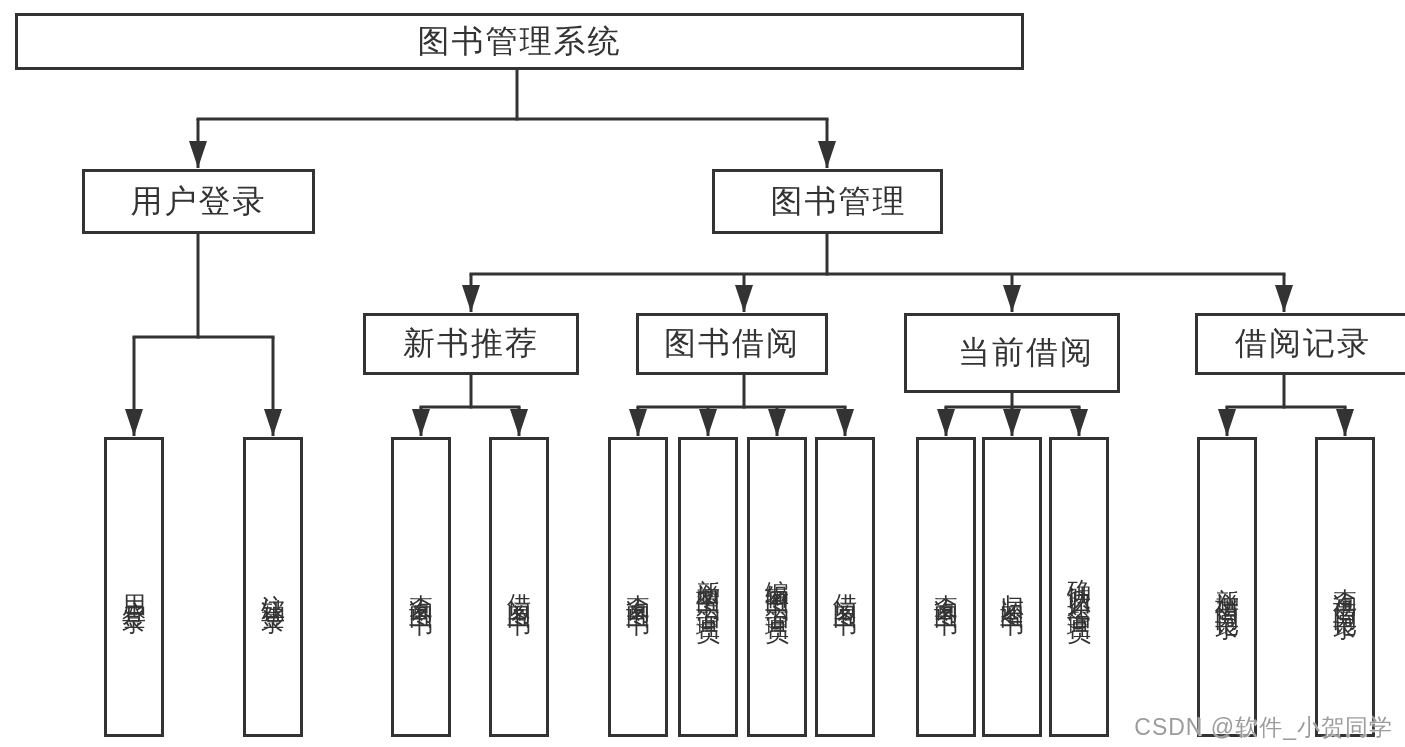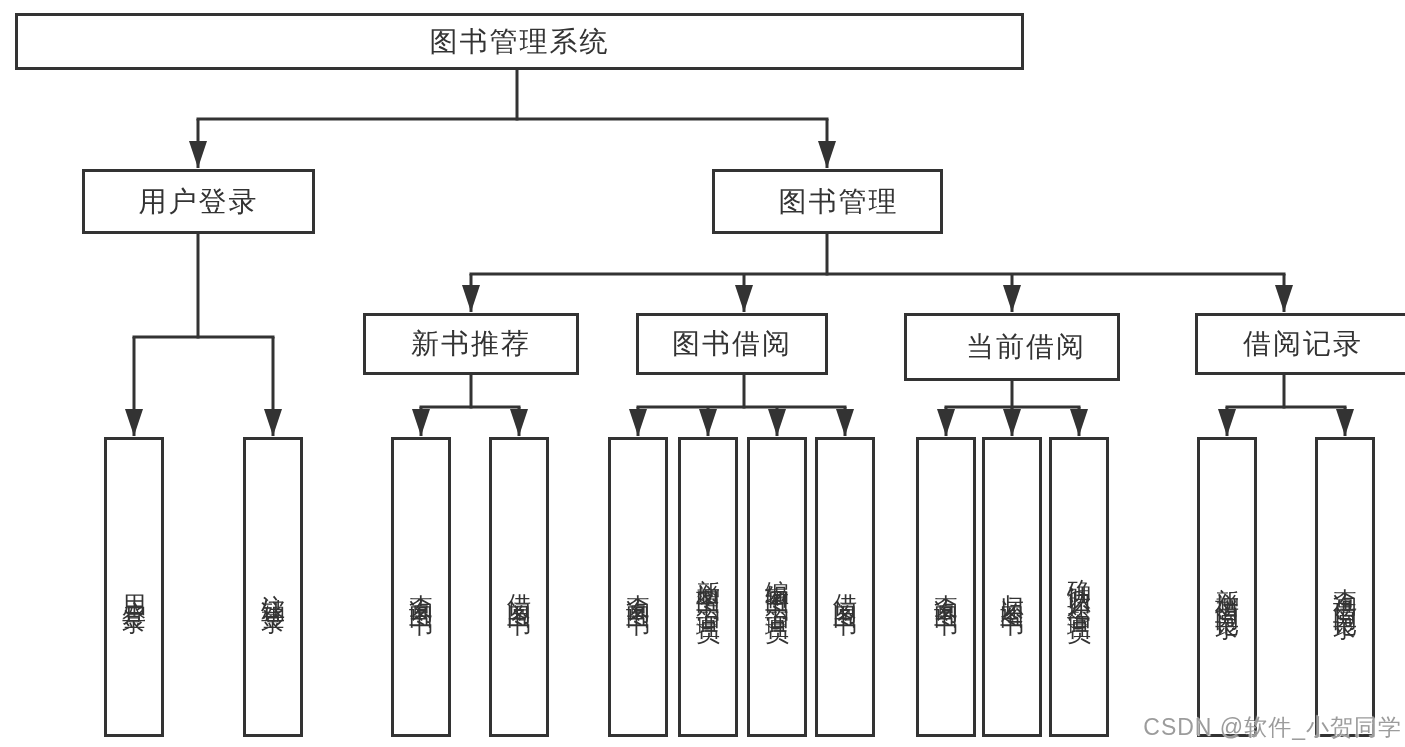--- a/index.html
+++ b/index.html
@@ -13,59 +13,59 @@
   #connectors{position:absolute;left:0;top:0;width:1405px;height:747px;}
   .box{
     position:absolute;
     box-sizing:border-box;
     background:#ffffff;
     border:3px solid #333333;
     color:#333333;
     display:flex;
     align-items:center;
     justify-content:center;
-    font-size:28px;
+    font-size:32px;
     letter-spacing:2px;
     white-space:nowrap;
   }
   .vbox{
     writing-mode:vertical-rl;
     text-orientation:mixed;
     letter-spacing:6px;
     font-size:24px;
     line-height:1;
   }
   
   #n-root{left:15px;top:13px;width:1009px;height:57px;}
   
   #n-userlogin{left:82px;top:169px;width:233px;height:65px;}
   #n-bookmgmt{left:712px;top:169px;width:231px;height:65px;padding-left:22px;}
   
   #n-recommend{left:363px;top:313px;width:216px;height:62px;}
   #n-borrow{left:636px;top:313px;width:192px;height:62px;}
-  #n-current{left:904px;top:313px;width:216px;height:68px;padding-left:28px;}
+  #n-current{left:904px;top:313px;width:216px;height:80px;padding-left:28px;}
   #n-records{left:1176px;top:313px;width:216px;height:62px;margin-left:19px;}
   
   .leaf{top:437px;width:60px;height:300px;}
   #l-login{left:104px;}
   #l-logout{left:243px;}
   #l-rec-query{left:391px;}
   #l-rec-borrow{left:489px;}
   #l-bor-query{left:608px;}
   #l-bor-add{left:678px;}
   #l-bor-edit{left:747px;}
   #l-bor-borrow{left:815px;}
   #l-cur-query{left:916px;}
   #l-cur-return{left:982px;}
   #l-cur-confirm{left:1049px;}
   #l-recd-add{left:1197px;}
   #l-recd-query{left:1315px;}
   #watermark{
     position:absolute;
-    right:3px;bottom:4px;
+    right:12px;bottom:4px;
     font-size:23px;
     color:#9c9c9c;
     letter-spacing:1px;
     text-shadow:1px 1px 1px rgba(255,255,255,0.9), -1px -1px 1px rgba(255,255,255,0.6);
     z-index:5;
     white-space:nowrap;
   }
   line{stroke:#333333;stroke-width:3;}
 </style>
 </head>

